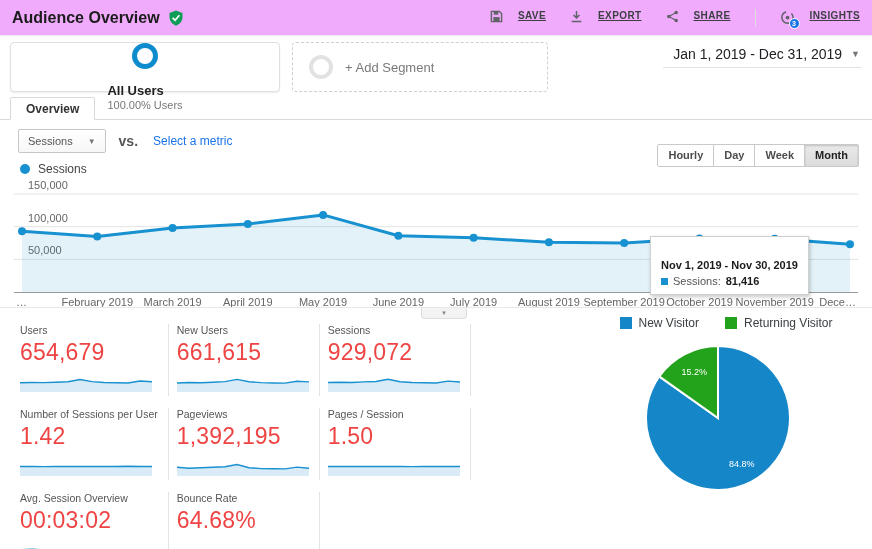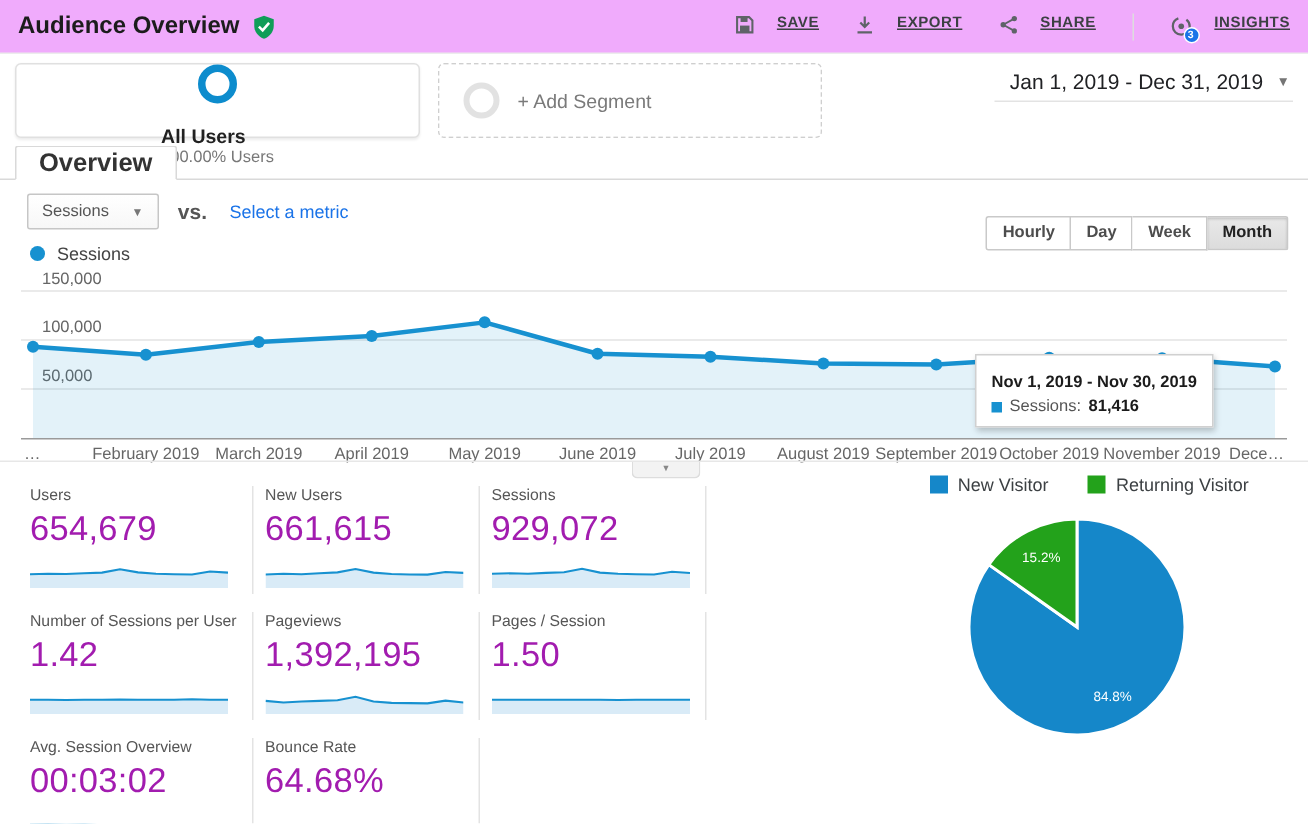--- a/index.html
+++ b/index.html
@@ -23,52 +23,52 @@
   .ring-blue { width:26px; height:26px; border-radius:50%; border:5px solid #0d8ccd; flex:none; }
   .ring-gray { width:24px; height:24px; border-radius:50%; border:4px solid #e2e2e2; flex:none; }
   .segment-title { font-size:13px; font-weight:bold; color:#212121; }
   .segment-sub { font-size:11px; color:#787878; margin-top:1px; }
   .add-segment { width:256px; height:50px; border:1px dashed #cfcfcf; border-radius:4px; display:flex; align-items:center; gap:12px; padding:0 16px; font-size:13px; color:#7a7a7a; cursor:pointer; }
   .date-block { margin-left:auto; display:flex; align-items:center; gap:9px; height:26px; padding:0 2px 2px 10px; border-bottom:1px solid #e3e3e3; font-size:14px; color:#202124; font-weight:500; cursor:pointer; }
   .date-caret { font-size:9px; color:#757575; }
 
   
   .tabbar { position:absolute; top:97px; left:0; right:0; height:23px; border-bottom:1px solid #d9d9d9; padding-left:10px; }
-  .tab { display:inline-flex; align-items:center; height:23px; padding:0 15px; background:#fff; border:1px solid #d9d9d9; border-bottom:1px solid #fff; border-radius:2px 2px 0 0; font-size:17px; font-weight:bold; color:#333; margin-bottom:-1px; position:relative; top:0px; cursor:pointer; }
+  .tab { display:inline-flex; align-items:center; height:23px; padding:0 15px; background:#fff; border:1px solid #d9d9d9; border-bottom:1px solid #fff; border-radius:2px 2px 0 0; font-size:12px; font-weight:bold; color:#333; margin-bottom:-1px; position:relative; top:0px; cursor:pointer; }
 
   
   .controls { position:absolute; top:128px; left:18px; right:13px; height:26px; display:flex; align-items:center; }
   .metric-dropdown { height:24px; border:1px solid #c6c6c6; border-radius:2px; background:linear-gradient(#fff,#f7f7f7); display:flex; align-items:center; gap:15px; padding:0 9px; font-size:11px; color:#555; cursor:pointer; }
   .dd-caret { font-size:8px; color:#777; }
   .vs-label { margin-left:13px; font-size:14px; font-weight:bold; color:#555; }
   .compare-link { margin-left:15px; font-size:12px; color:#1a73e8; cursor:pointer; }
   .granularity { margin-left:auto; display:flex; }
   .gbtn { height:23px; padding:0 10px; display:flex; align-items:center; border:1px solid #c9c9c9; border-left:none; background:#fff; font-size:11px; font-weight:bold; color:#4d4d4d; cursor:pointer;margin-top:28px; }
   .gbtn:first-child { border-left:1px solid #c9c9c9; border-radius:2px 0 0 2px; }
   .gbtn:last-child { border-radius:0 2px 2px 0; }
   .gbtn.active { background:linear-gradient(#e9e9e9,#dcdcdc); box-shadow:inset 0 1px 2px rgba(0,0,0,.18); color:#222; }
 
   
   .chart-legend { position:absolute; top:162px; left:20px; display:flex; align-items:center; gap:8px; font-size:12px; color:#444; }
   .legend-dot { width:10px; height:10px; border-radius:50%; }
   .chart-wrap { position:absolute; top:180px; left:14px; width:844px; height:126px; }
-  .tooltip { position:absolute; left:636px; top:56px; background:#fff; border:1px solid #d0d0d0; box-shadow:1px 2px 4px rgba(0,0,0,.22); padding:12px 10px 7px; white-space:nowrap; z-index:5; }
+  .tooltip { position:absolute; left:636px; top:56px; background:#fff; border:1px solid #d0d0d0; box-shadow:1px 2px 4px rgba(0,0,0,.22); padding:22px 10px 7px; white-space:nowrap; z-index:5; }
   .tooltip-title { font-size:11px; font-weight:bold; color:#1b1b1b; margin-bottom:4px; }
   .tooltip-row { display:flex; align-items:center; gap:5px; font-size:11px; color:#555; }
   .tooltip-sq { width:7px; height:7px; flex:none; }
   .tooltip-value { font-weight:bold; color:#1b1b1b; }
 
   .section-divider { position:absolute; top:307px; left:0; right:0; border-top:1px solid #e7e7e7; }
   .collapse-handle { position:absolute; top:308px; left:421px; width:46px; height:11px; background:#f3f3f3; border:1px solid #ddd; border-top:none; border-radius:0 0 4px 4px; display:flex; align-items:center; justify-content:center; font-size:6px; color:#888; cursor:pointer; }
 
   
   .metrics { position:absolute; top:324px; left:12px; width:452px; display:grid; grid-template-columns:repeat(3,1fr); row-gap:12px; }
   .metric { border-right:1px solid #e3e3e3; padding:0 10px 4px 8px; }
   .metric-label { font-size:10.5px; color:#565656; white-space:nowrap; margin-bottom:3px; }
-  .metric-value { font-size:23px; color:#a21caf; letter-spacing:.2px; line-height:26px; margin-bottom:5px; }
+  .metric-value { font-size:23px; color:#ef4444; letter-spacing:.2px; line-height:26px; margin-bottom:5px; }
   .spark { display:block; }
 
   
   .pie-panel { position:absolute; top:314px; left:580px; width:292px; }
   .pie-legend { display:flex; justify-content:center; align-items:center; gap:26px; height:18px; }
   .pie-legend-item { display:flex; align-items:center; gap:7px; font-size:12px; color:#3c4043; }
   .pie-legend-sq { width:12px; height:12px; flex:none; }
 </style>
 </head>
 <body>

